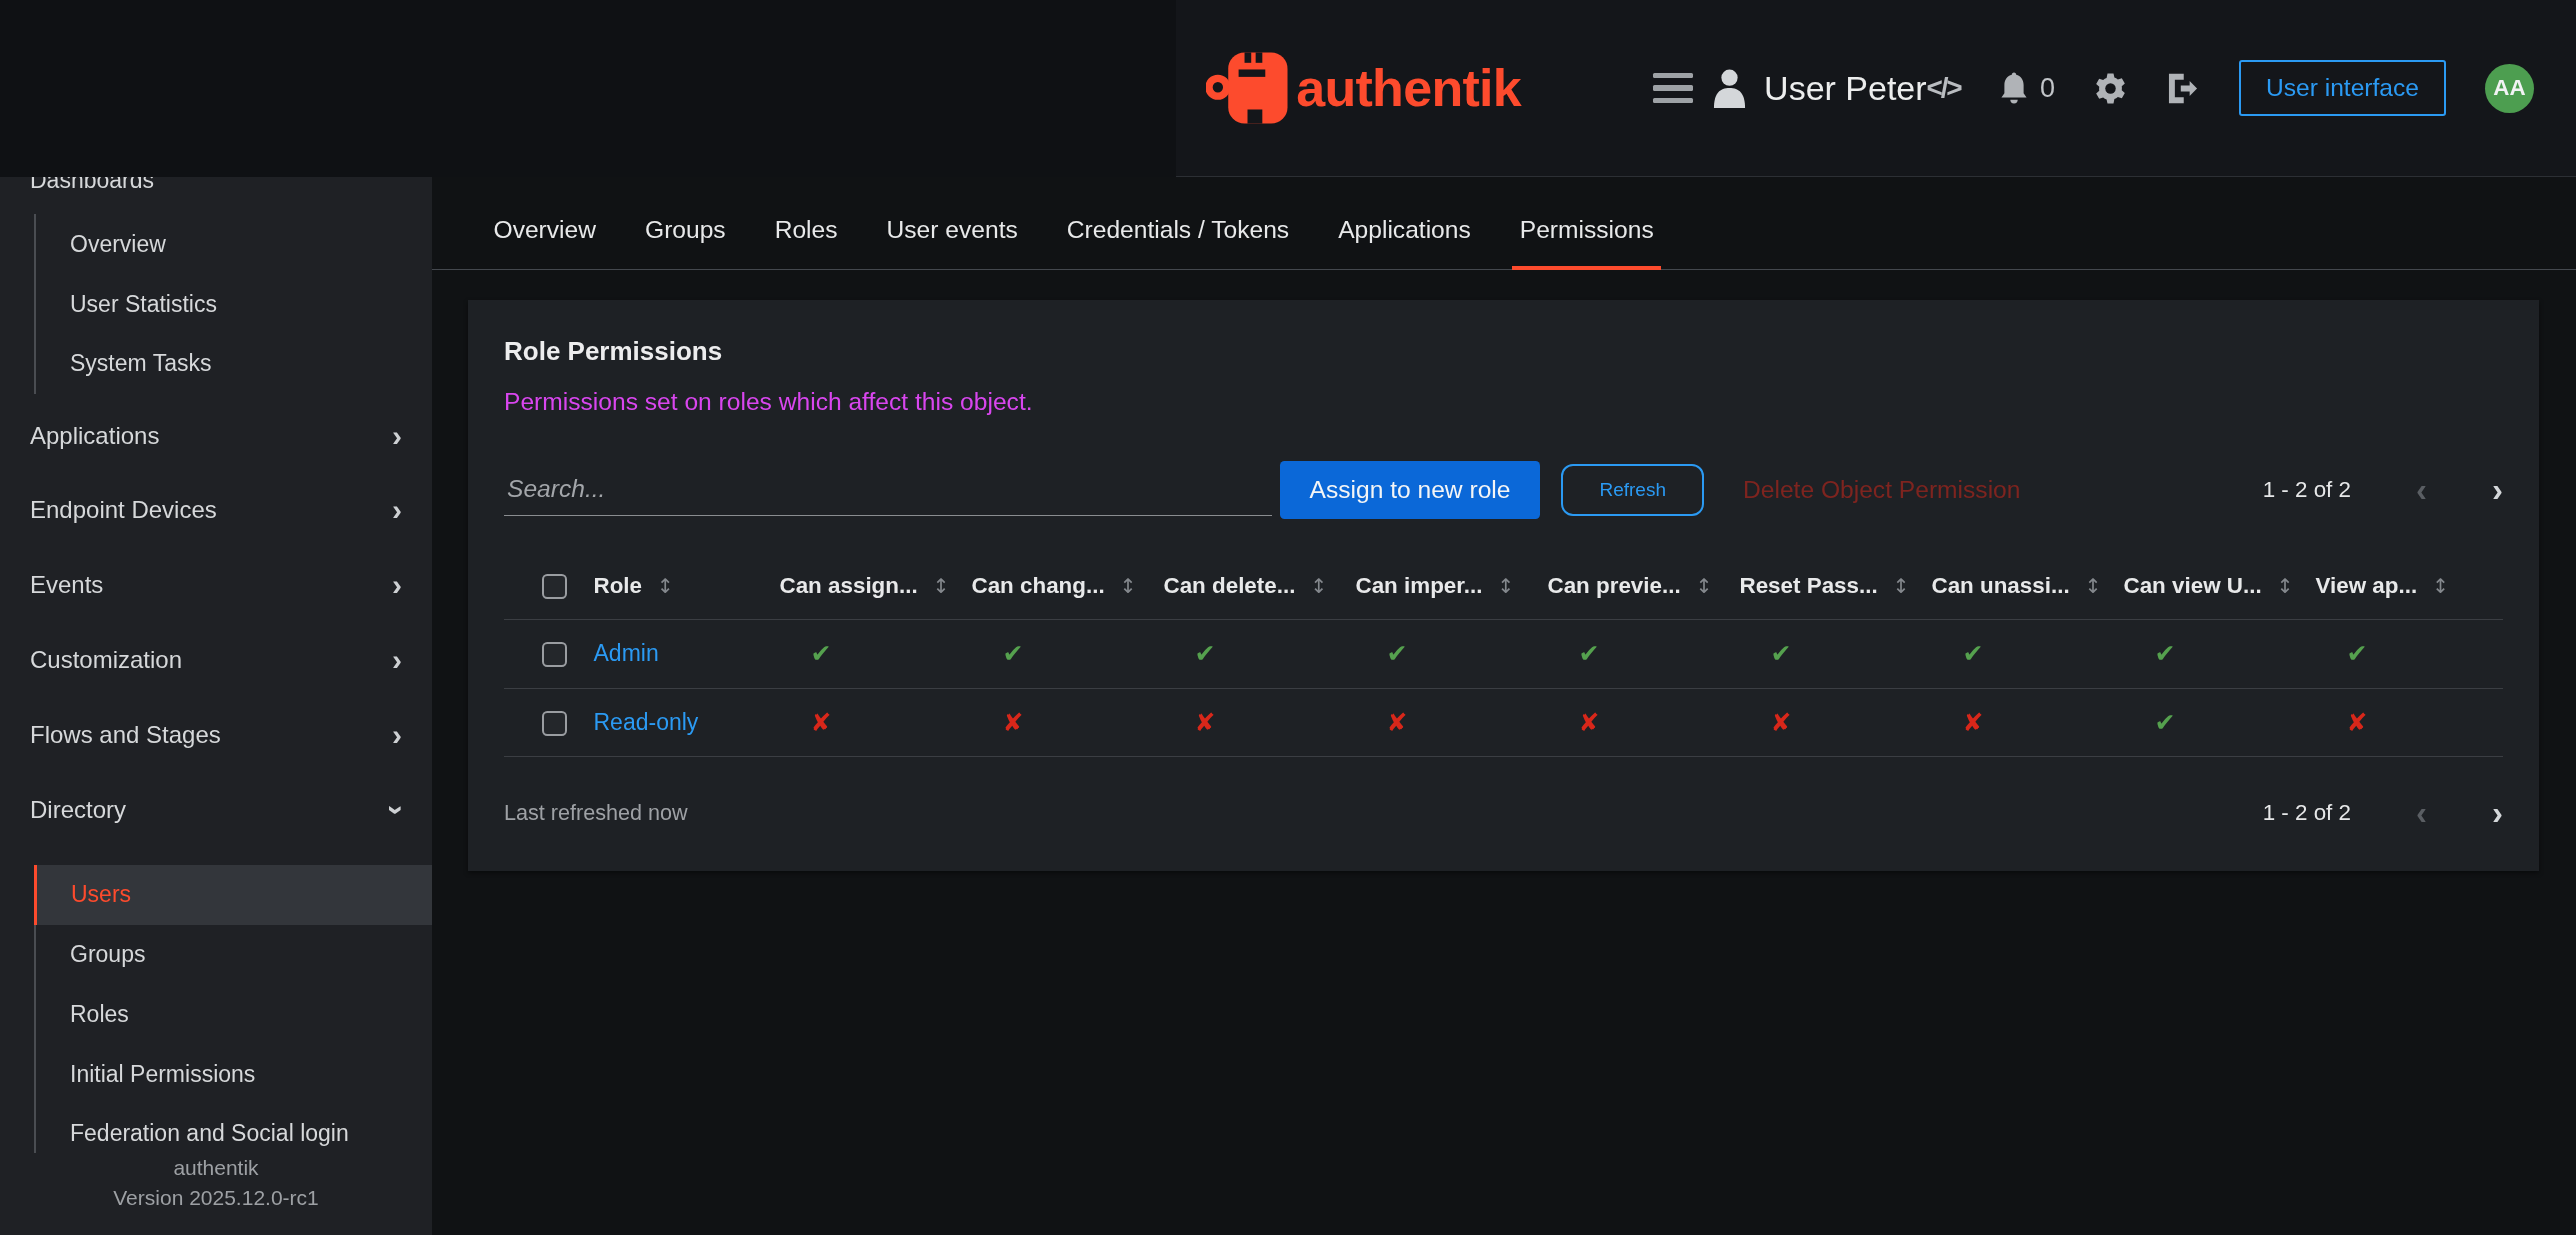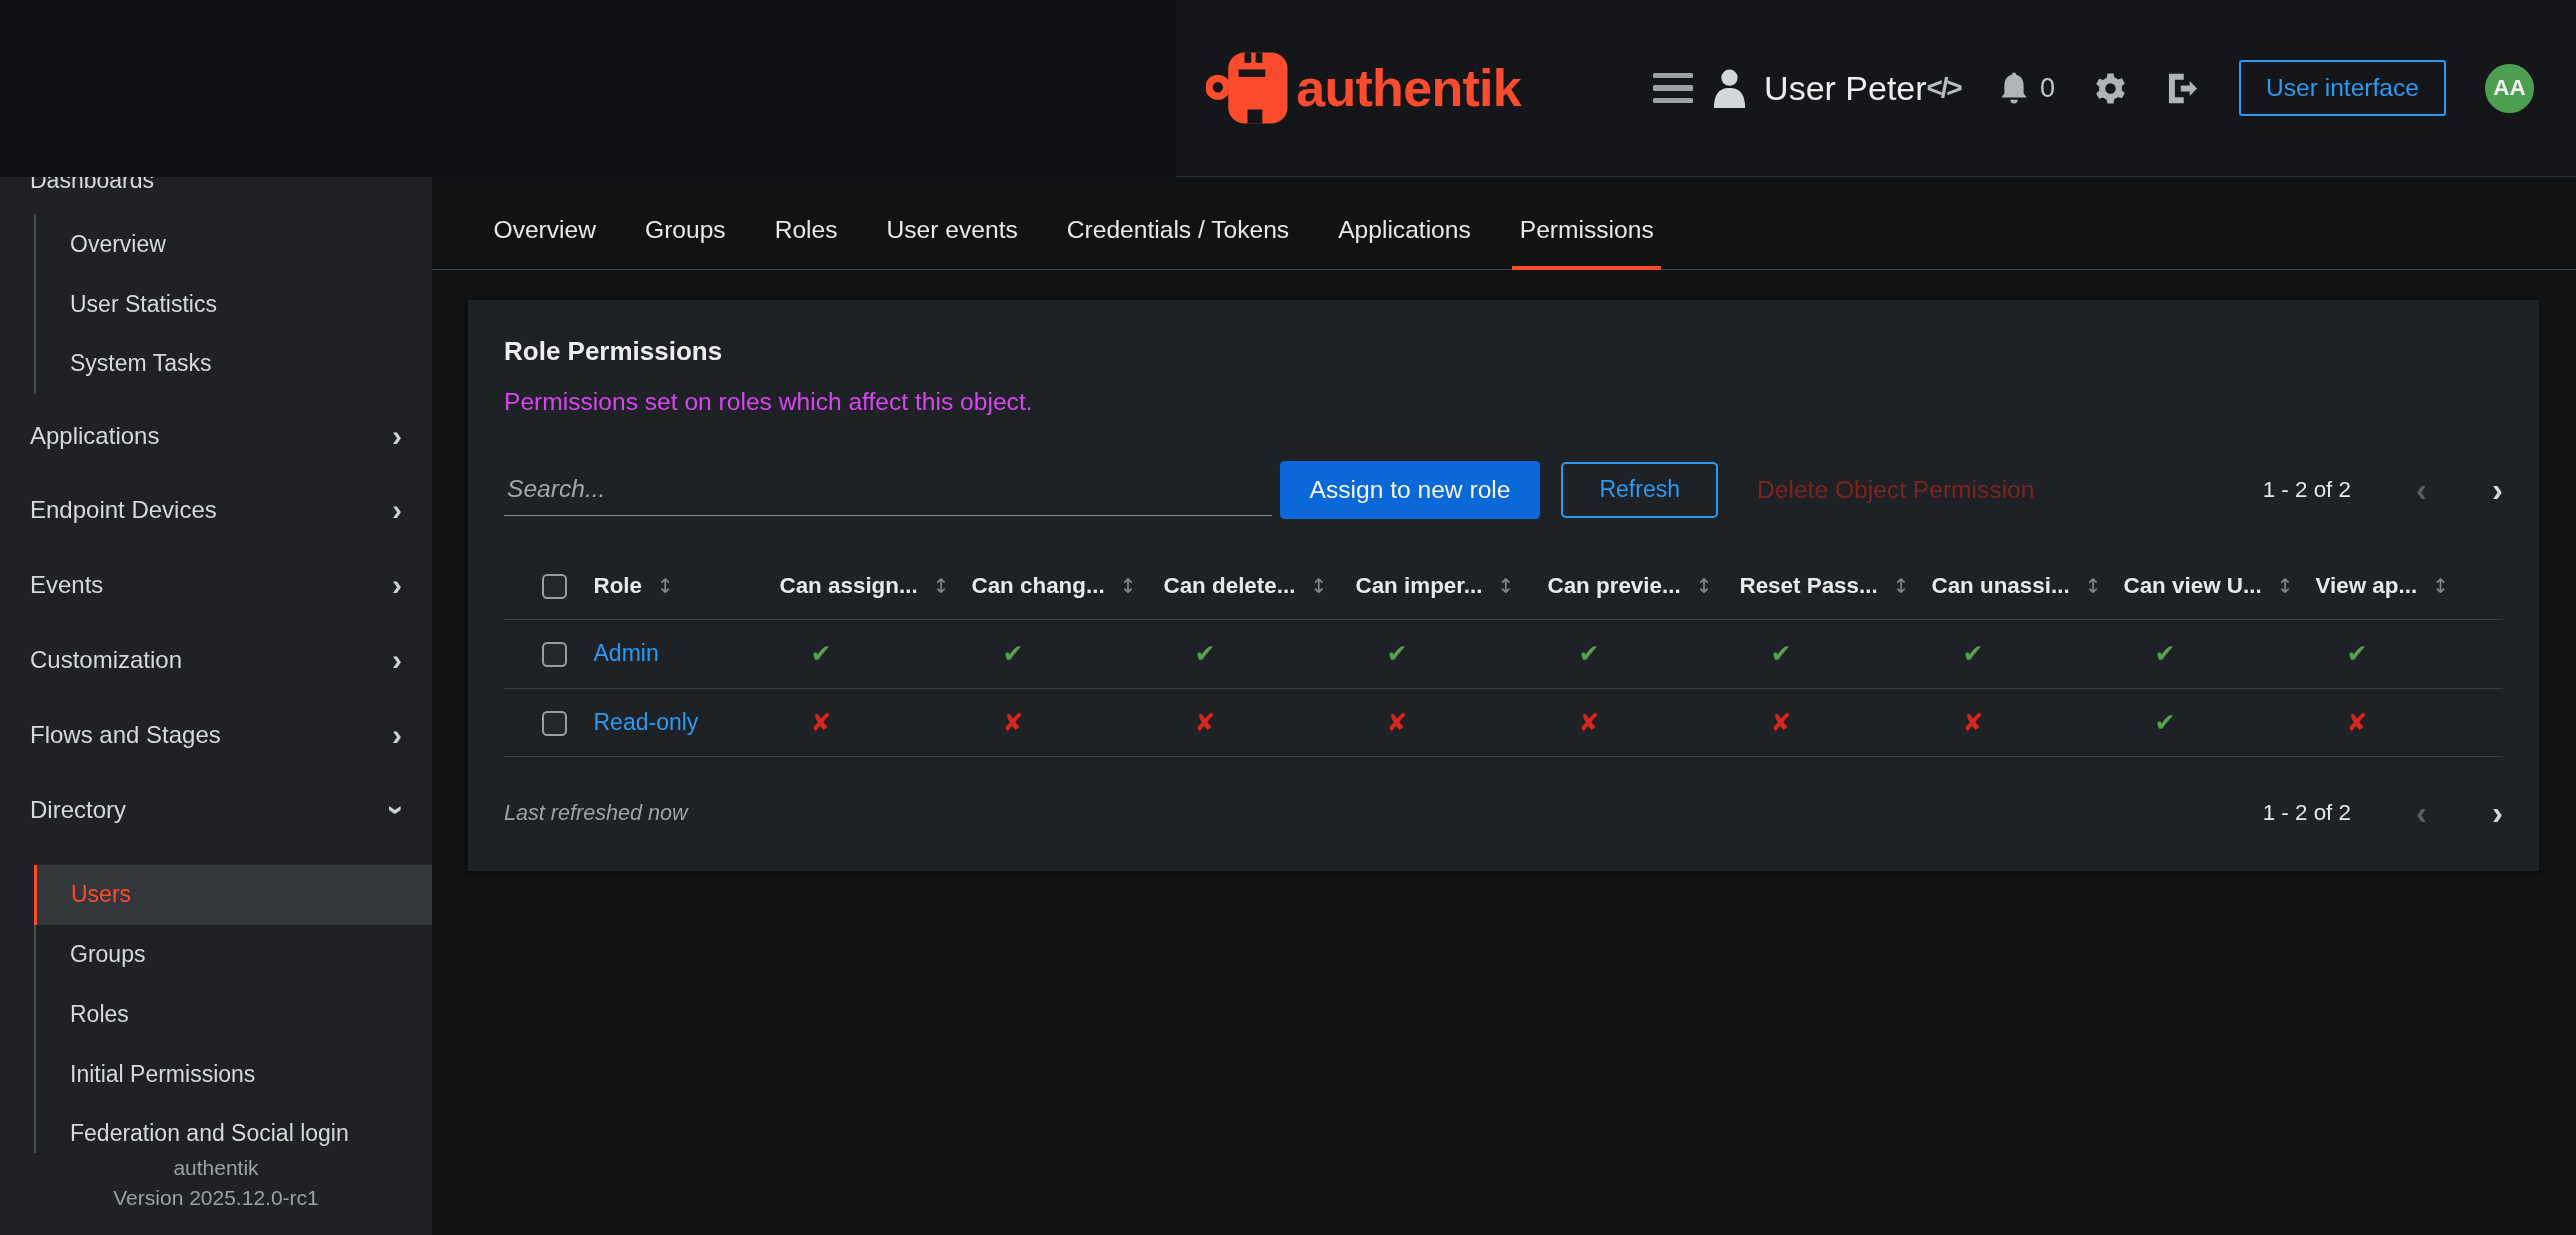--- a/index.html
+++ b/index.html
@@ -59,22 +59,22 @@
   .card-desc { color:#d946ef; font-size:24.6px; margin-top:21px; }
 
   
   .toolbar { display:flex; align-items:center; margin-top:45px; }
   .search { width:768px; background:transparent; border:none; border-bottom:1.5px solid #8a8d90;
             color:#d6d8da; font-size:24.6px; font-style:italic; padding:10.4px 3px 12px 3px; outline:none;
             font-family:inherit; }
   .search::placeholder { color:#a3a6aa; font-style:italic; }
   .btn-primary { background:#0b68d8; color:#f4f5f6; border:none; font-size:24.6px; padding:15px 30px;
                  border-radius:4.5px; margin-left:7.5px; cursor:pointer; font-family:inherit; }
-  .btn-outline { background:transparent; color:#2b9af3; border:2.2px solid #2b9af3; font-size:23px;
-                 padding:12.7px 36px; border-radius:5px; margin-left:21px; cursor:pointer; font-family:inherit; }
+  .btn-outline { background:transparent; color:#2b9af3; border:2.2px solid #2b9af3; font-size:19px;
+                 padding:12.7px 36px; border-radius:12px; margin-left:21px; cursor:pointer; font-family:inherit; }
   .btn-disabled { color:#7e241f; font-size:24.6px; margin-left:39px; cursor:default; background:none; border:none;
                   font-family:inherit; }
   .pager { margin-left:auto; display:flex; align-items:center; gap:65px; color:#e6e7e8; font-size:22.4px; }
   .pg-chev { font-size:33px; font-weight:700; cursor:pointer; line-height:1; }
   .pg-prev { color:#5a5e63; }
   .pg-next { color:#d4d7da; }
 
   
   table { border-collapse:collapse; table-layout:fixed; width:100%; margin-top:36px; }
   th, td { text-align:left; }
@@ -89,21 +89,21 @@
   td .checkbox { margin-left:33px; }
   .sort { color:#84888d; font-size:20px; margin-left:15px; font-weight:400;
           font-family:"DejaVu Sans", sans-serif; }
   .role-link { color:#2b9af3; text-decoration:none; cursor:pointer; }
   .perm { font-size:25px; font-weight:700; margin-left:31px;
           font-family:"DejaVu Sans", sans-serif; }
   .perm.yes { color:#55a14e; }
   .perm.no  { color:#d8271a; }
 
   .card-footer { display:flex; align-items:center; margin-top:39px; padding-bottom:6px; }
-  .refreshed { color:#9ea1a5; font-size:21.6px; font-style:italic; }
+  .refreshed { color:#9ea1a5; font-size:21.6px; }
 
   svg { display:block; }
 </style>
 </head>
 <body>
 
 <div class="app">
 
   <div class="topbar">
     <div class="logo-area">

